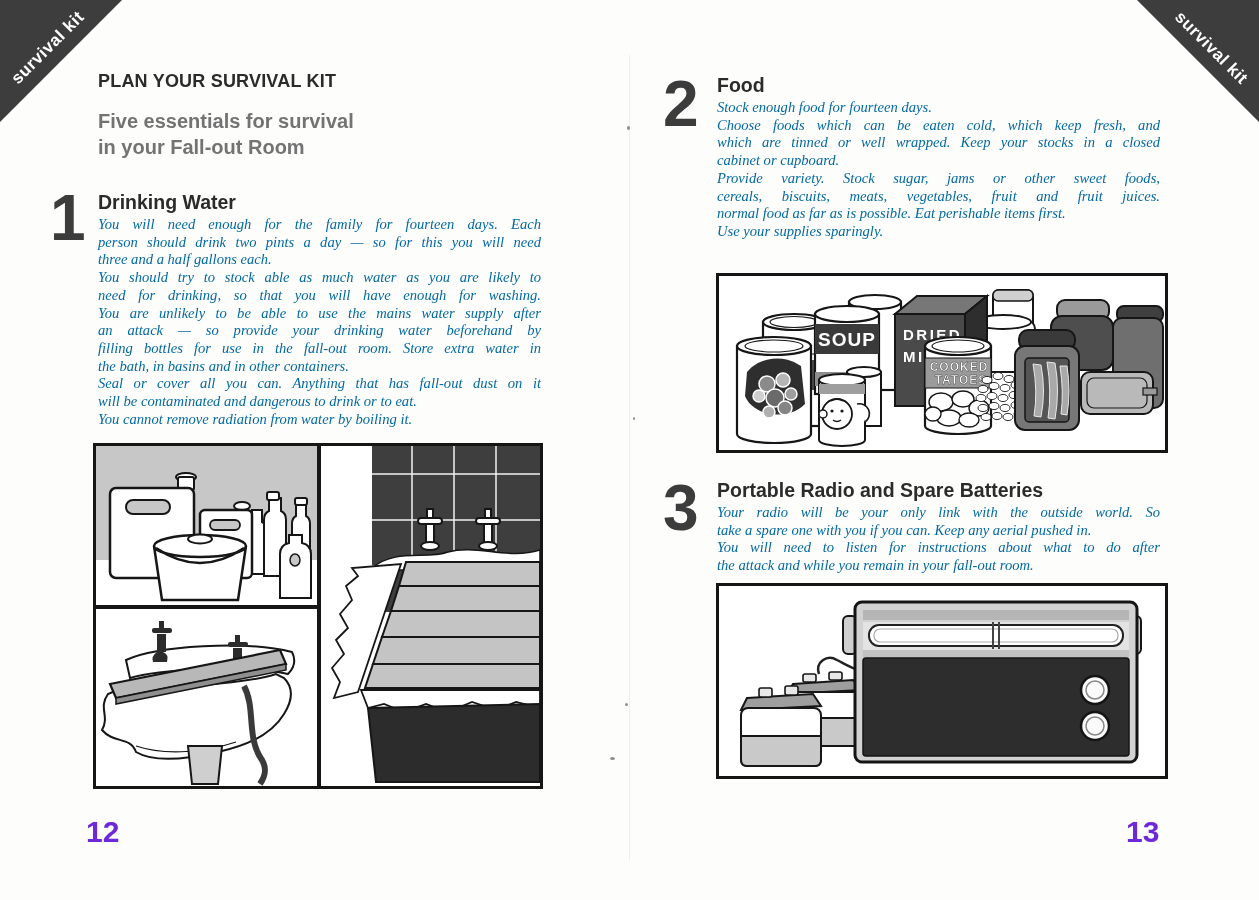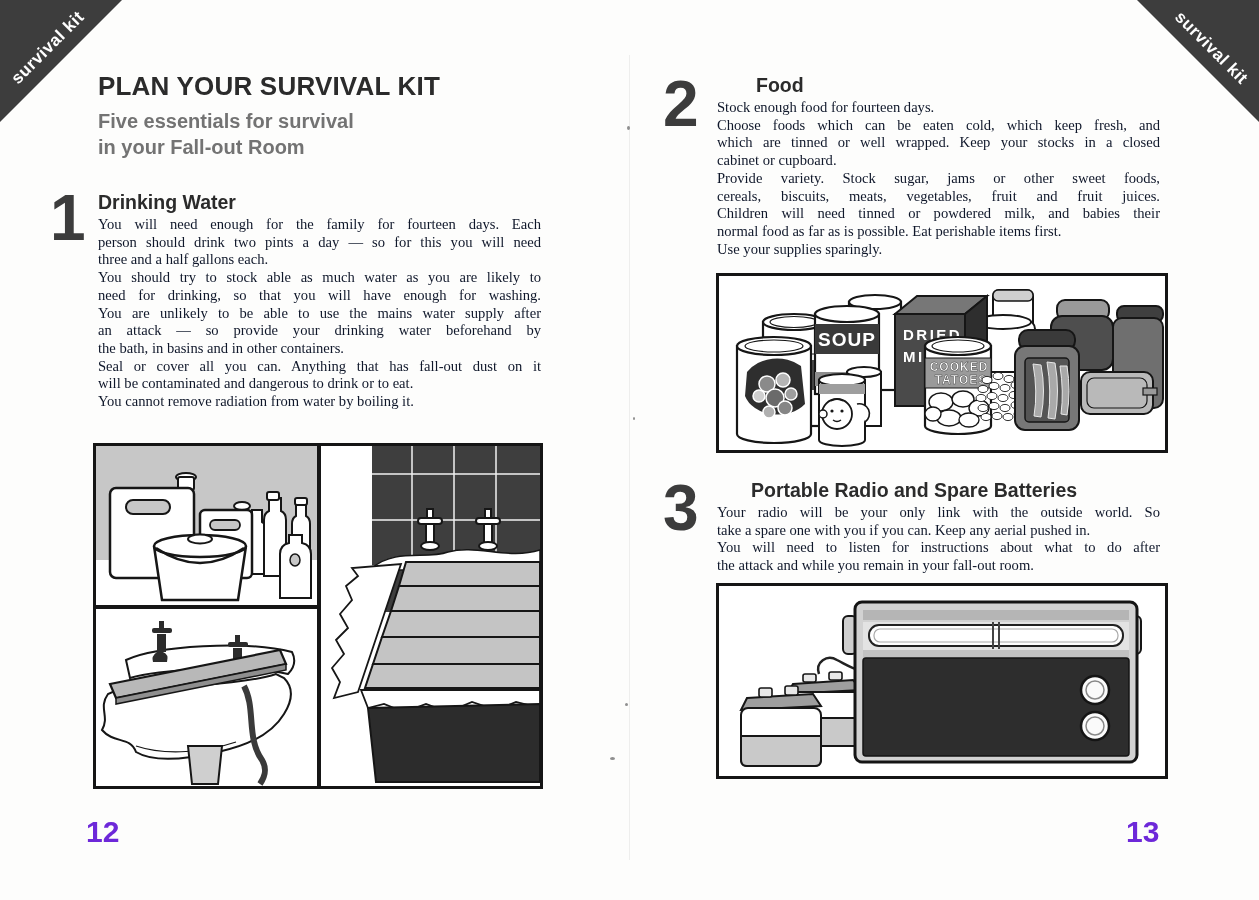--- a/index.html
+++ b/index.html
@@ -15,31 +15,31 @@
   .banner-left  { left:0;  clip-path:polygon(0 0, 100% 0, 0 100%); }
   .banner-right { right:0; clip-path:polygon(0 0, 100% 0, 100% 100%); }
   .banner span {
     position:absolute; width:170px; text-align:center;
     color:#ffffff; font-weight:bold; font-size:17px; letter-spacing:0.5px;
   }
   .banner-left  span { left:-37px; top:38px; transform:rotate(-45deg); }
   .banner-right span { right:-37px; top:38px; transform:rotate(45deg); }
 
   
-  .h1 { font-size:26px; font-weight:bold; color:#2b2b2b; letter-spacing:0.2px; }
+  .h1 { font-size:18px; font-weight:bold; color:#2b2b2b; letter-spacing:0.2px; }
   .h2 { font-size:20px;  font-weight:bold; color:#737373; line-height:26px; }
   .sec-h { font-size:19.5px; font-weight:bold; color:#2b2b2b; }
   .num { font-size:64px; font-weight:bold; color:#3c3c3c; line-height:1; }
   .pgnum { font-size:30px; font-weight:bold; color:#6d28d9; }
 
   
   .body-lines {
     width:443px;
     font-family:"Liberation Serif", serif;
-    font-size:14.6px; line-height:17.7px; color:#0f172a;
+    font-size:14.6px; line-height:17.7px; color:#0369a1;font-style:italic;
   }
   .tl { text-align:left; white-space:normal; }
   .tl.jl { text-align:justify; text-align-last:justify; }
 
   
   .illus { position:absolute; border:3px solid #151515; background:#ffffff; box-sizing:border-box; }
   svg { display:block; }
   .svglabel { font-family:"Liberation Sans", sans-serif; font-weight:bold; }
 
   .gutter { position:absolute; left:629px; top:55px; width:1px; height:805px; background:rgba(0,0,0,0.06); }
@@ -72,20 +72,21 @@
   <div class="abs num" style="left:50px; top:186px;">1</div>
   <div class="abs sec-h" style="left:98px; top:191px;">Drinking Water</div>
   <div class="abs body-lines" style="left:98px; top:216px;">
       <div class="tl jl">You will need enough for the family for fourteen days. Each</div>
       <div class="tl jl">person should drink two pints a day — so for this you will need</div>
       <div class="tl">three and a half gallons each.</div>
       <div class="tl jl">You should try to stock able as much water as you are likely to</div>
       <div class="tl jl">need for drinking, so that you will have enough for washing.</div>
       <div class="tl jl">You are unlikely to be able to use the mains water supply after</div>
       <div class="tl jl">an attack — so provide your drinking water beforehand by</div>
+      <div class="tl jl">filling bottles for use in the fall-out room. Store extra water in</div>
       <div class="tl">the bath, in basins and in other containers.</div>
       <div class="tl jl">Seal or cover all you can. Anything that has fall-out dust on it</div>
       <div class="tl">will be contaminated and dangerous to drink or to eat.</div>
       <div class="tl">You cannot remove radiation from water by boiling it.</div>
     </div>
 
   <div class="illus" style="left:93px; top:443px; width:450px; height:346px;">
     <svg viewBox="0 0 444 340" width="444" height="340">
 
       <g>
@@ -180,29 +181,28 @@
       </g>
 
       <rect x="221" y="0" width="4" height="340" fill="#161616"></rect>
       <rect x="0" y="159" width="225" height="4" fill="#161616"></rect>
     </svg>
   </div>
 
   <div class="abs pgnum" style="left:86px; top:815px;">12</div>
 
   <div class="abs num" style="left:663px; top:72px;">2</div>
-  <div class="abs sec-h" style="left:756px; top:74px;text-align:center;">Food</div>
+  <div class="abs sec-h" style="left:717px; top:74px;text-align:center;">Food</div>
   <div class="abs body-lines" style="left:717px; top:99px;">
       <div class="tl">Stock enough food for fourteen days.</div>
       <div class="tl jl">Choose foods which can be eaten cold, which keep fresh, and</div>
       <div class="tl jl">which are tinned or well wrapped. Keep your stocks in a closed</div>
       <div class="tl">cabinet or cupboard.</div>
       <div class="tl jl">Provide variety. Stock sugar, jams or other sweet foods,</div>
       <div class="tl jl">cereals, biscuits, meats, vegetables, fruit and fruit juices.</div>
-      <div class="tl jl">Children will need tinned or powdered milk, and babies their</div>
       <div class="tl">normal food as far as is possible. Eat perishable items first.</div>
       <div class="tl">Use your supplies sparingly.</div>
     </div>
 
   <div class="illus" style="left:716px; top:273px; width:452px; height:180px;">
     <svg viewBox="0 0 446 180" width="446" height="180">
 
       <g>
         <rect x="44" y="46" width="62" height="104" fill="#fff" stroke="#161616" stroke-width="2.2"></rect>
         <rect x="44" y="84" width="62" height="30" fill="#4a4a4a"></rect>
@@ -337,21 +337,21 @@
 
       <g>
         <rect x="362" y="96" width="72" height="42" rx="9" fill="#b9b9b9" stroke="#161616" stroke-width="2"></rect>
         <rect x="368" y="102" width="60" height="30" rx="7" fill="none" stroke="#161616" stroke-width="1.2"></rect>
         <rect x="424" y="112" width="14" height="7" fill="#9a9a9a" stroke="#161616" stroke-width="1.2"></rect>
       </g>
     </svg>
   </div>
 
   <div class="abs num" style="left:663px; top:476px;">3</div>
-  <div class="abs sec-h" style="left:717px; top:479px;margin-left:34px;">Portable Radio and Spare Batteries</div>
+  <div class="abs sec-h" style="left:717px; top:479px;">Portable Radio and Spare Batteries</div>
   <div class="abs body-lines" style="left:717px; top:504px;">
       <div class="tl jl">Your radio will be your only link with the outside world. So</div>
       <div class="tl">take a spare one with you if you can. Keep any aerial pushed in.</div>
       <div class="tl jl">You will need to listen for instructions about what to do after</div>
       <div class="tl">the attack and while you remain in your fall-out room.</div>
     </div>
 
   <div class="illus" style="left:716px; top:583px; width:452px; height:196px;">
     <svg viewBox="0 0 446 190" width="446" height="190">
 

